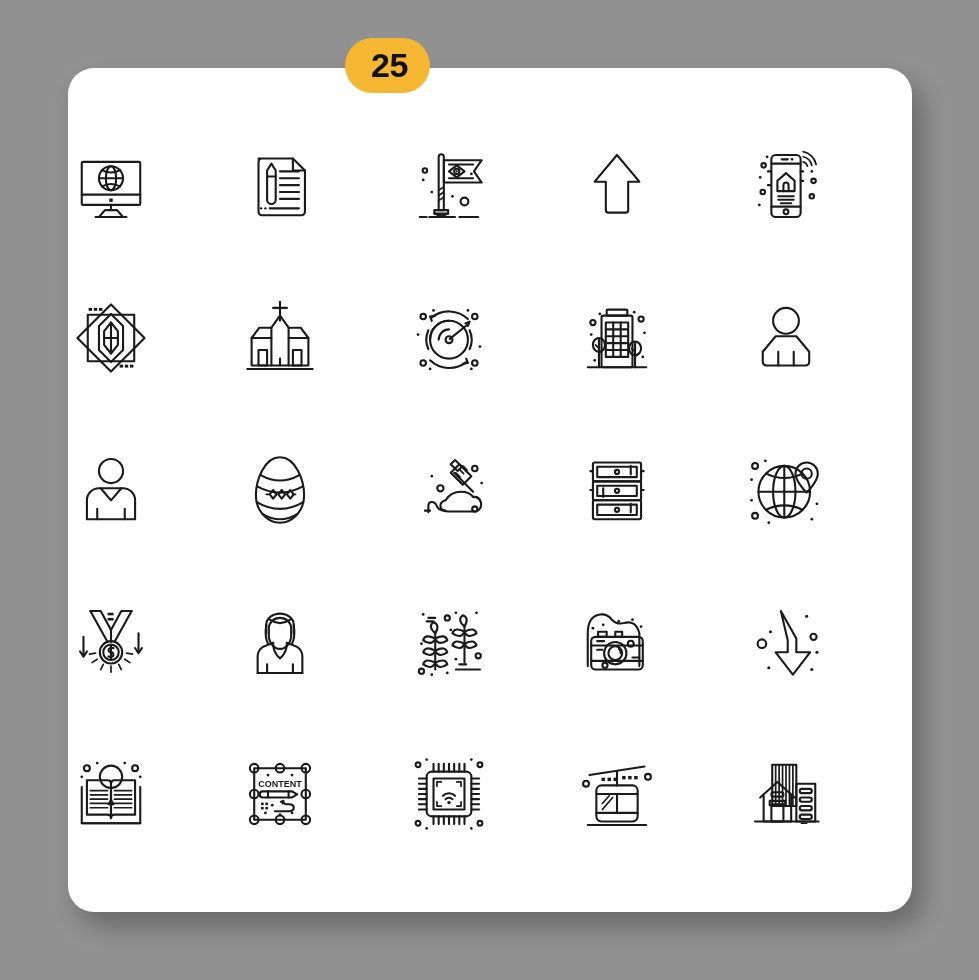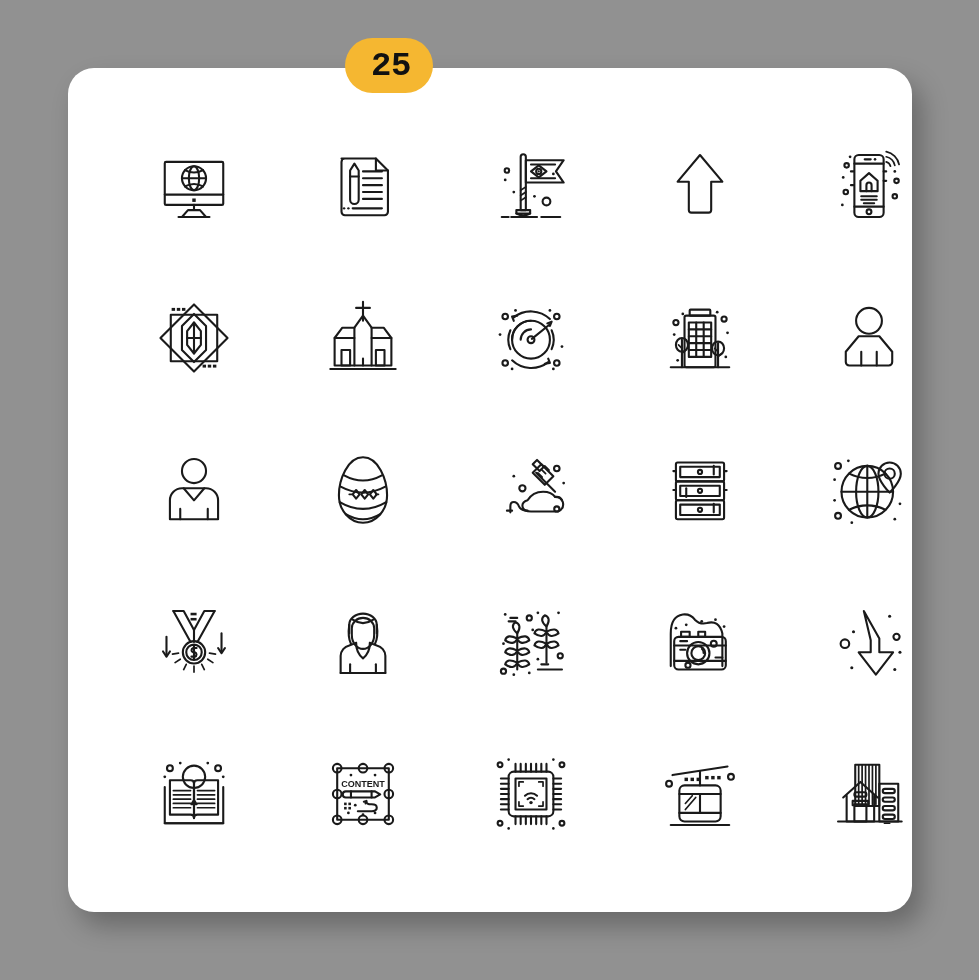--- a/index.html
+++ b/index.html
@@ -31,21 +31,20 @@
   #badge {
     position: absolute;
     left: 345px;
     top: 38px;
     height: 55px;
     display: flex;
     align-items: stretch;
     border-radius: 28px;
     overflow: hidden;
     z-index: 5;
-    font-family: Liberation Mono, monospace;
   }
   #badge-count {
     background: #F5B731;
     color: #111111;
     font-size: 34px;
     font-weight: bold;
     display: flex;
     align-items: center;
     justify-content: center;
     padding: 0 22px 0 26px;
@@ -70,21 +69,21 @@
     top: 110px;
     width: 844px;
     height: 760px;
     display: grid;
     grid-template-columns: repeat(5, 1fr);
     grid-template-rows: repeat(5, 1fr);
   }
   .cell {
     display: flex;
     align-items: center;
-    justify-content: flex-end;
+    justify-content: flex-start;
   }
   .cell svg {
     width: 86px;
     height: 86px;
     display: block;
   }
   .cell svg * {
     vector-effect: non-scaling-stroke;
   }
   .ln {

